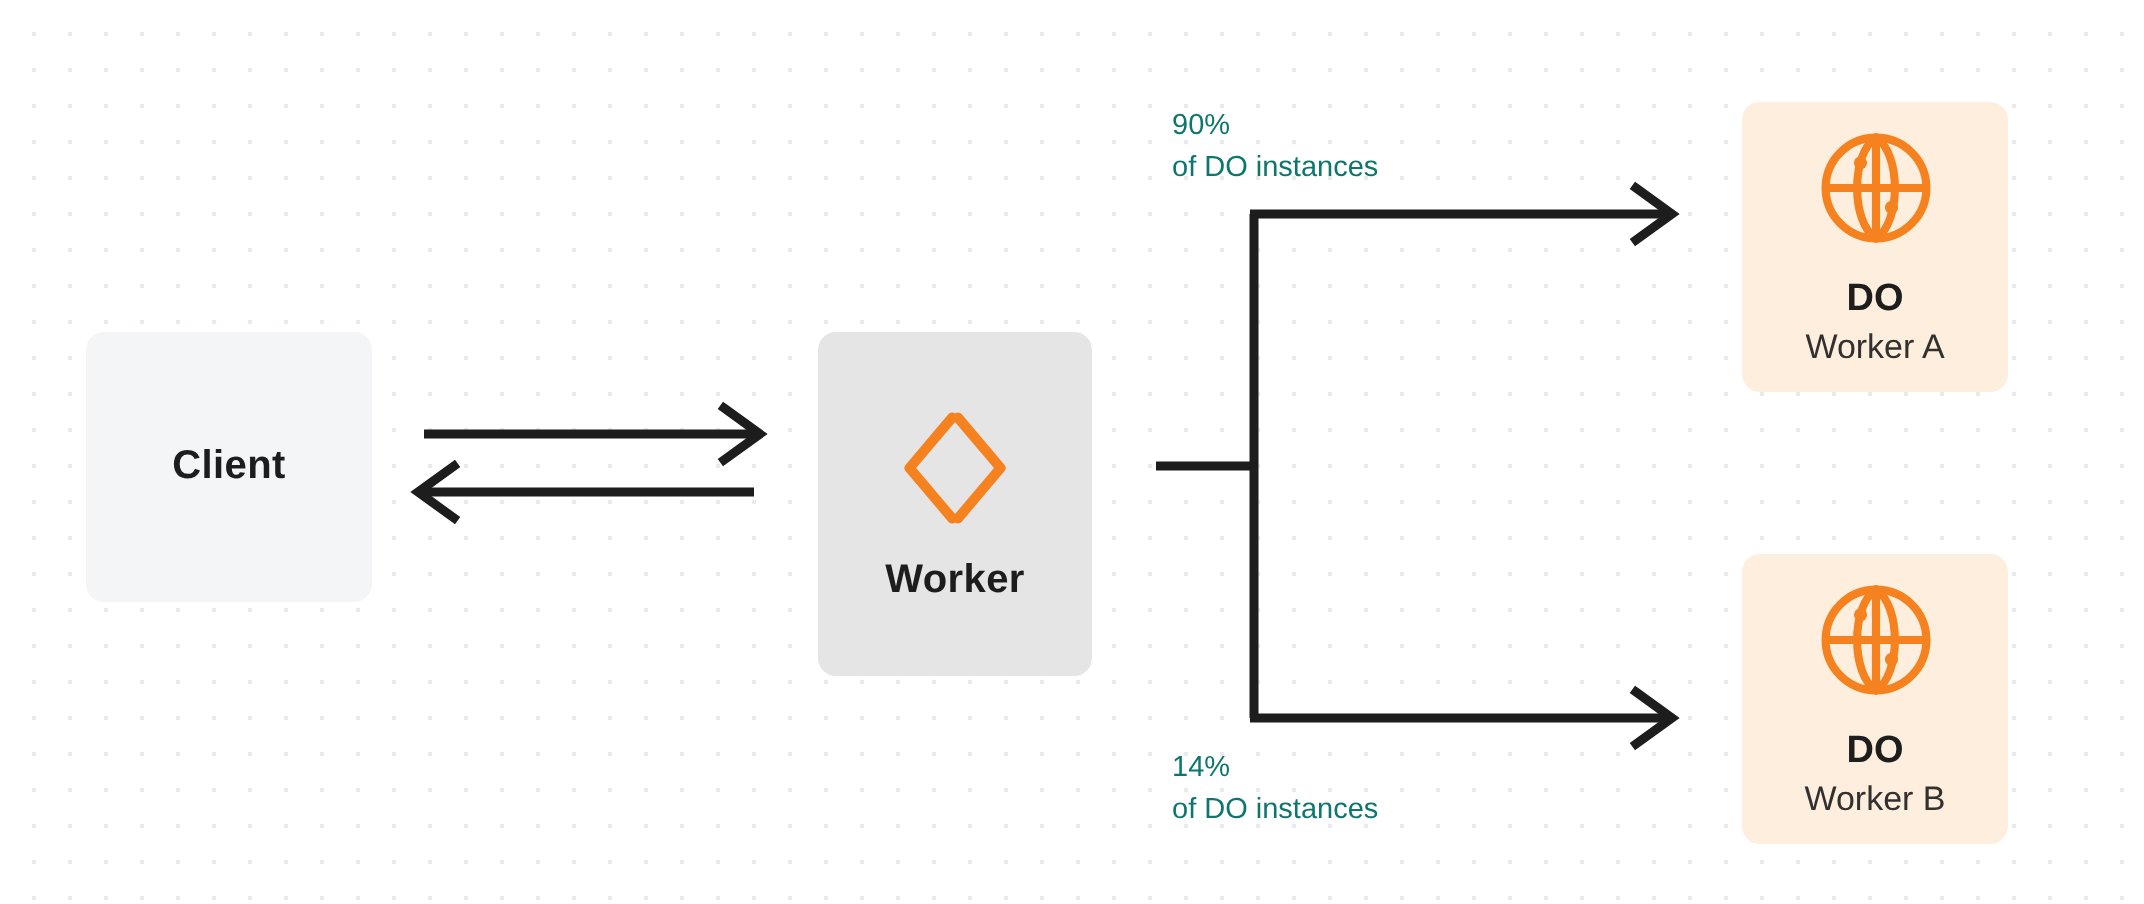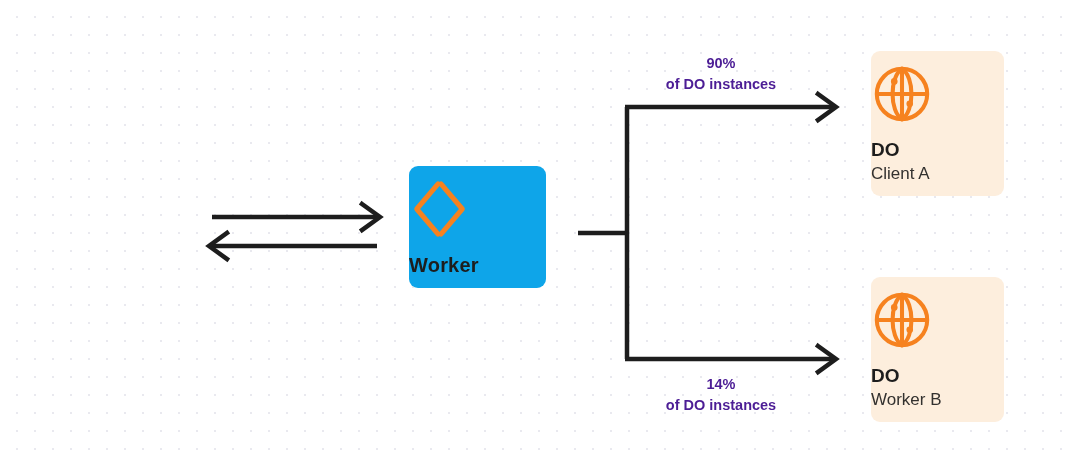--- a/index.html
+++ b/index.html
@@ -9,39 +9,39 @@
     background-color:#ffffff;
     background-image:radial-gradient(circle, #e9e9ef 1.1px, rgba(255,255,255,0) 1.3px);
     background-size:18px 18px;
     background-position:8px 8px;
     overflow:hidden;
     position:relative;
   }
   #stage{position:absolute;left:0;top:0;width:1072px;height:452px;}
 
   .node{position:absolute;border-radius:9px;display:flex;flex-direction:column;
-        justify-content:center;box-sizing:border-box;}
+        align-items:center;justify-content:center;box-sizing:border-box;}
 
   .node-client{left:43px;top:166px;width:143px;height:135px;background:#f4f5f7;}
-  .node-worker{left:409px;top:166px;width:137px;height:122px;background:#0ea5e9;}
+  .node-worker{left:409px;top:166px;width:137px;height:172px;background:#e5e5e5;}
   .node-do-a{left:871px;top:51px;width:133px;height:145px;background:#fdeedd;}
   .node-do-b{left:871px;top:277px;width:133px;height:145px;background:#fdeedd;}
 
   .label-client{font-size:20px;font-weight:700;color:#1d1d1d;letter-spacing:.2px;}
   .label-worker{font-size:20px;font-weight:700;color:#1d1d1d;letter-spacing:.2px;margin-top:14px;}
   .label-do-title{font-size:19px;font-weight:700;color:#1d1d1d;margin-top:14px;line-height:1.15;}
   .label-do-sub{font-size:17px;font-weight:400;color:#33312f;margin-top:3px;line-height:1.15;}
 
   .icon-worker{width:62px;height:62px;display:block;}
   .icon-globe{width:62px;height:62px;display:block;}
 
   svg.wires{position:absolute;left:0;top:0;width:1072px;height:452px;overflow:visible;}
 
-  .edge-label{position:absolute;text-align:center;font-size:14.5px;font-weight:700;
-              color:#4c1d95;line-height:1.45;white-space:nowrap;}
+  .edge-label{position:absolute;text-align:left;font-size:14.5px;font-weight:400;
+              color:#0f766e;line-height:1.45;white-space:nowrap;}
   .edge-label .pct{display:block;}
   .edge-label .sub{display:block;}
   .lbl-top{left:586px;top:53px;width:270px;}
   .lbl-bottom{left:586px;top:374px;width:270px;}
 </style>
 </head>
 <body>
 
 <div id="stage">
 
@@ -77,20 +77,23 @@
 
   <div class="edge-label lbl-top">
     <span class="pct">90%</span>
     <span class="sub">of DO instances</span>
   </div>
   <div class="edge-label lbl-bottom">
     <span class="pct">14%</span>
     <span class="sub">of DO instances</span>
   </div>
 
+  <div class="node node-client">
+    <span class="label-client">Client</span>
+  </div>
 
   <div class="node node-worker">
     <span>
       <svg class="icon-worker" viewBox="0 0 64 64" xmlns="http://www.w3.org/2000/svg" fill="none" stroke="#f6821f" stroke-width="5.2" stroke-linecap="round" stroke-linejoin="round">
 
         <polyline points="30,6 8,32 30,58"></polyline>
         <polyline points="30,6 52,32 30,58" stroke-opacity="0"></polyline>
 
         <polyline points="33,6 55,32 33,58"></polyline>
 
@@ -107,21 +110,21 @@
         <line x1="7" y1="32" x2="57" y2="32"></line>
         <line x1="32" y1="6" x2="32" y2="58"></line>
         <path d="M32 6 C 19 14, 19 50, 32 58"></path>
         <path d="M32 6 C 45 14, 45 50, 32 58"></path>
         <path d="M12 18 C 20 22, 44 22, 52 18" stroke-opacity="0"></path>
         <circle cx="24" cy="19" r="3.4" fill="#f6821f" stroke="none"></circle>
         <circle cx="40" cy="42" r="3.4" fill="#f6821f" stroke="none"></circle>
       </svg>
     </span>
     <span class="label-do-title">DO</span>
-    <span class="label-do-sub">Client A</span>
+    <span class="label-do-sub">Worker A</span>
   </div>
 
   <div class="node node-do-b">
     <span>
       <svg class="icon-globe" viewBox="0 0 64 64" xmlns="http://www.w3.org/2000/svg" fill="none" stroke="#f6821f" stroke-width="4.2" stroke-linecap="round" stroke-linejoin="round">
         <circle cx="32" cy="32" r="26"></circle>
         <line x1="7" y1="32" x2="57" y2="32"></line>
         <line x1="32" y1="6" x2="32" y2="58"></line>
         <path d="M32 6 C 19 14, 19 50, 32 58"></path>
         <path d="M32 6 C 45 14, 45 50, 32 58"></path>

